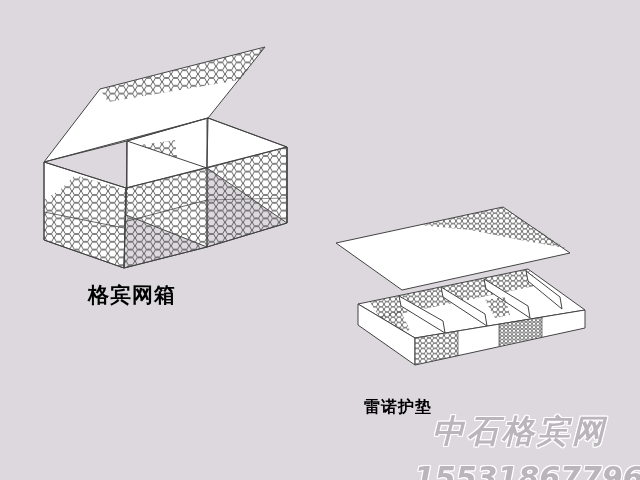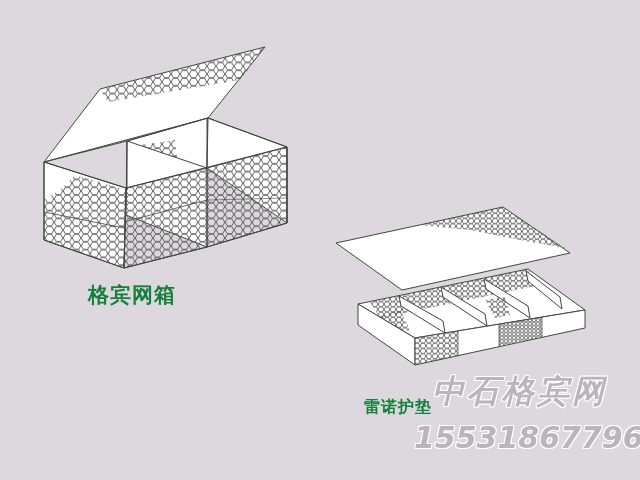--- a/index.html
+++ b/index.html
@@ -1,22 +1,22 @@
 <!DOCTYPE html>
 <html><head>
 <meta charset="utf-8">
 <style>
   html, body { margin: 0; padding: 0; }
   body { width: 640px; height: 480px; background: #dcd8de; overflow: hidden; position: relative; font-family: "DejaVu Sans", sans-serif; }
   #canvas { position: absolute; left: 0; top: 0; }
-  .label { position: absolute; font-family: Liberation Sans, sans-serif; font-weight: bold; color: #15803d; white-space: nowrap; letter-spacing: 1px; }
+  .label { position: absolute; font-family: Liberation Sans, sans-serif; font-weight: bold; color: #000000; white-space: nowrap; letter-spacing: 1px; }
   #label-gabion { left: 88px; top: 281px; font-size: 21px; }
   #label-reno { left: 364px; top: 397px; font-size: 16px; }
   .wm { position: absolute; white-space: nowrap; font-style: italic; font-weight: bold; color: #b9b5bb;
-        text-shadow: 1px 0 0 #fff, -1px 0 0 #fff, 0 1px 0 #fff, 0 -1px 0 #fff, 1px 1px 0 #fff, -1px -1px 0 #fff, 1px -1px 0 #fff, -1px 1px 0 #fff; }
+        text-shadow: 1px 0 0 #fff, -1px 0 0 #fff, 0 1px 0 #fff, 0 -1px 0 #fff, 1px 1px 0 #fff, -1px -1px 0 #fff, 1px -1px 0 #fff, -1px 1px 0 #fff; margin-top: 40px; }
   #wm-name { left: 432px; top: 370px; font-size: 32px; font-family: "DejaVu Serif", serif; letter-spacing: 3px; }
   #wm-phone { left: 414px; top: 420px; font-size: 30px; font-family: "DejaVu Sans", sans-serif; letter-spacing: 0px; }
 </style>
 </head>
 <body>
 
 <svg id="canvas" width="640" height="480" viewBox="0 0 640 480" xmlns="http://www.w3.org/2000/svg">
   <defs>
     <pattern id="hex" width="9" height="7.8" patternUnits="userSpaceOnUse">
       <polygon points="2.25,0.3 6.75,0.3 8.7,3.9 6.75,7.5 2.25,7.5 0.3,3.9" fill="none" stroke="#555" stroke-width="0.9"></polygon>

